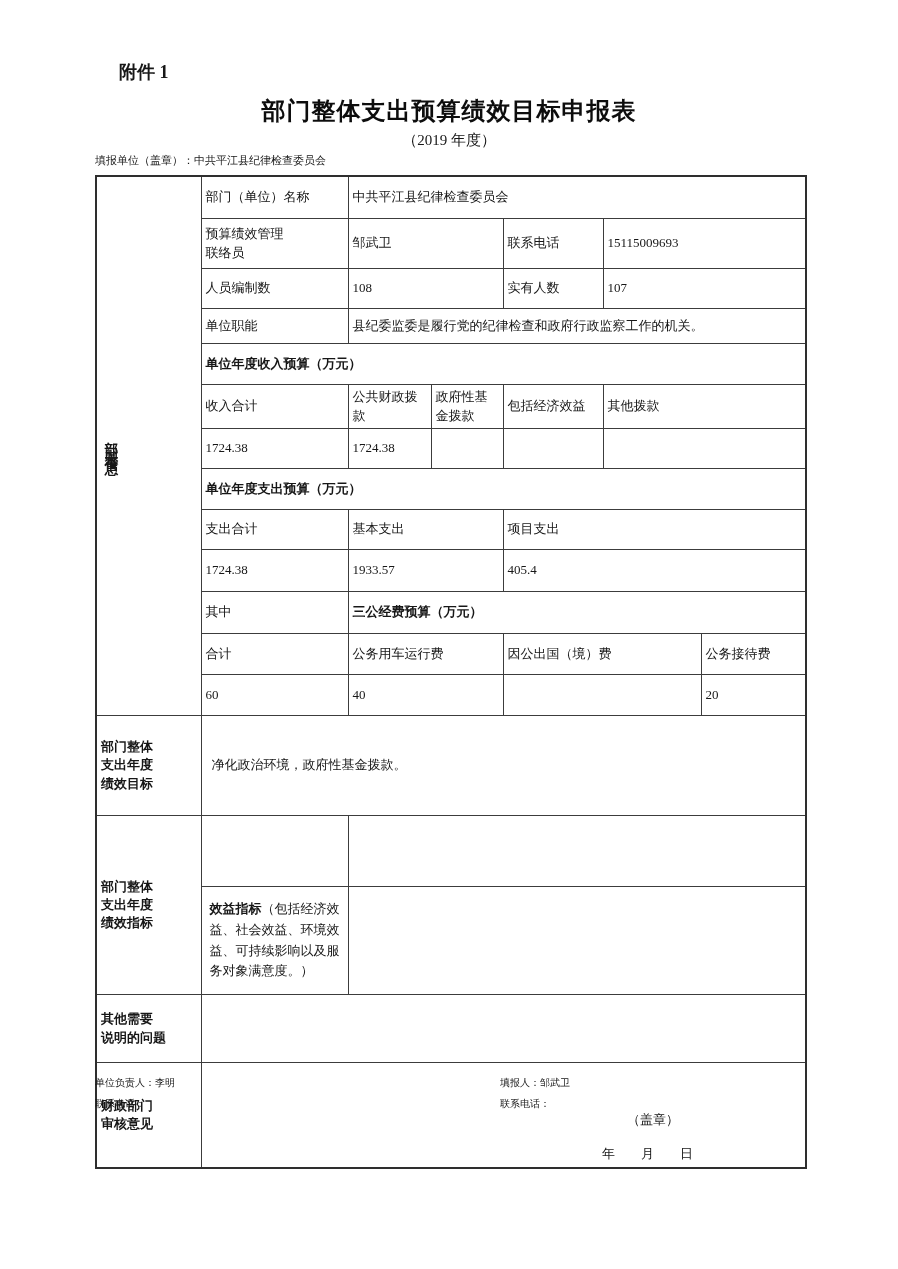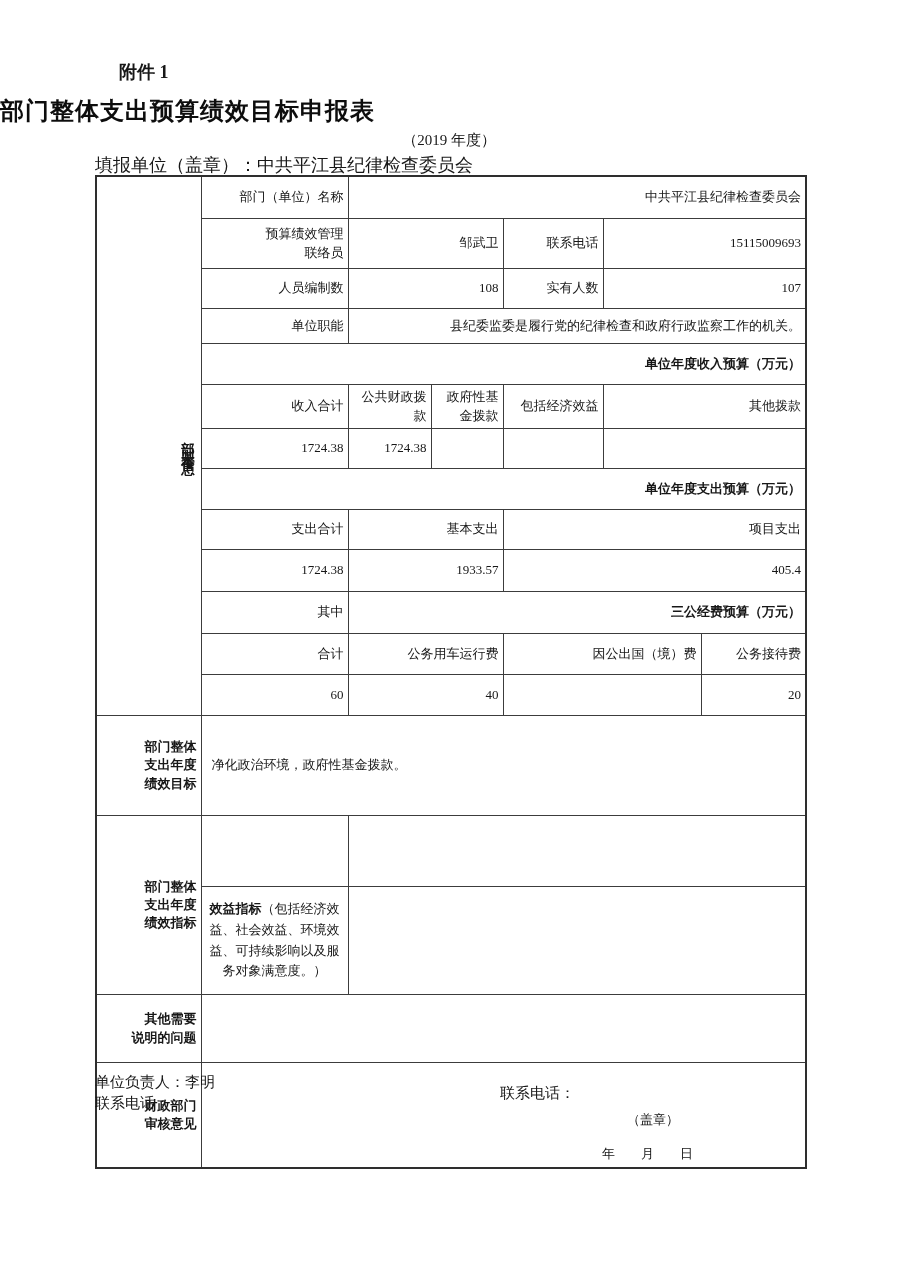--- a/index.html
+++ b/index.html
@@ -3,48 +3,48 @@
 <meta charset="utf-8">
 <style>
   html,body { margin:0; padding:0; background:#9a9a9a; }
   .page {
     position:relative; width:898px; height:1269px; margin:0 auto;
     background:#ffffff; overflow:hidden;
     font-family:"Liberation Serif","DejaVu Serif",serif;
     color:#171717;
   }
   .attachment { position:absolute; left:95px; top:60px; font-size:18px; font-weight:bold;margin-left:24px; }
-  .title { position:absolute; left:0; top:95px; width:100%; text-align:left;
+  .title { position:absolute; left:0; top:95px; width:100%; text-align:center;
            font-size:24px; font-weight:bold; letter-spacing:1px; color:#0d0d0d; }
   .subtitle { position:absolute; left:0; top:131px; width:100%; text-align:center;
               font-size:15px; font-weight:normal; }
-  .fill-unit { position:absolute; left:95px; top:153px; font-size:18px; }
+  .fill-unit { position:absolute; left:95px; top:153px; font-size:11px; }
 
   table.form { position:absolute; left:95px; top:175px; width:710px;
                border-collapse:collapse; table-layout:fixed;
                border:2px solid #2e2e2e; }
-  td { border:1px solid #3c3c3c; text-align:right; vertical-align:middle;
+  td { border:1px solid #3c3c3c; text-align:left; vertical-align:middle;
        font-size:13px; padding:2px 4px; line-height:1.4; overflow:hidden; }
   .sec-header { font-weight:bold; }
   .group { font-weight:bold; }
   .blk { display:block; }
   .vert-wrap { display:inline-block; writing-mode:vertical-lr; text-orientation:upright;
                letter-spacing:4px; font-weight:bold; font-size:13.5px; }
   .left-cell { text-align:left; padding-left:10px; }
-  .benefit-cell { text-align:center; padding:6px 8px; line-height:1.6; }
+  .benefit-cell { text-align:left; padding:6px 8px; line-height:1.6; }
   .review-cell { vertical-align:bottom; text-align:right; padding-right:112px; padding-bottom:4px; }
   .review-cell .seal { margin-bottom:16px; margin-right:14px; }
 
   tr.h37 td{height:37px} tr.h45 td{height:45px} tr.h35 td{height:35px}
   tr.h30 td{height:30px} tr.h36 td{height:36px} tr.h39 td{height:39px}
   tr.h95 td{height:95px} tr.h66 td{height:66px} tr.h63 td{height:63px}
   tr.h98 td{height:98px}
 
   .footer { position:absolute; left:95px; top:1072px; width:710px; display:flex;
-            font-size:15px; line-height:21px;align-items:center; }
+            font-size:10px; line-height:21px; }
   .footer-left { width:405px; }
   .footer-right { flex:1; }
   .pagenum { position:absolute; left:0; top:1196px; width:100%; text-align:center;
              font-size:10.5px; color:#333; }
 </style>
 </head>
 <body>
 
 <div class="page">
 
@@ -186,17 +186,18 @@
       </tr>
     </tbody>
   </table>
 
   <div class="footer">
     <div class="footer-left">
       <div>单位负责人：李明</div>
       <div>联系电话：</div>
     </div>
     <div class="footer-right">
+      <div>填报人：邹武卫</div>
       <div>联系电话：</div>
     </div>
   </div>
 
 </div>
 
 </body></html>

